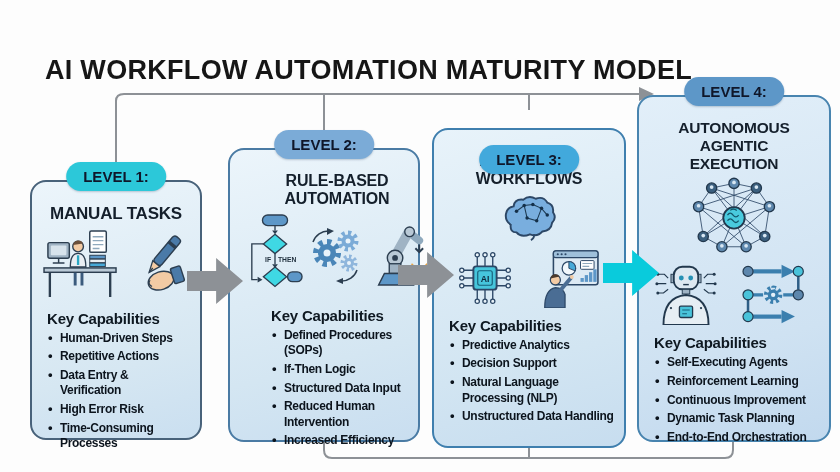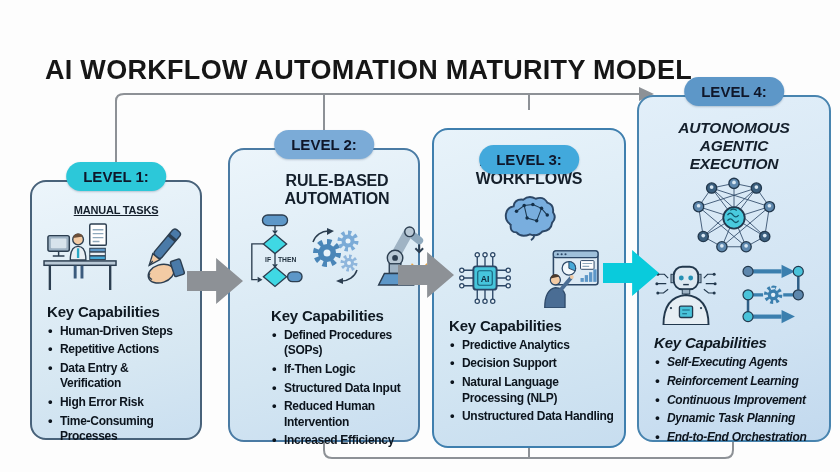--- a/index.html
+++ b/index.html
@@ -25,39 +25,39 @@
     border:2.5px solid #48627a;
     background:linear-gradient(165deg,#ecf5fb 0%,#d6e7f2 70%,#cadff0 100%); }
   .panel-2 { left:228px; top:148px; width:192px; height:294px;
     border:2.5px solid #4a7ba4;
     background:linear-gradient(165deg,#ecf5fb 0%,#d4e6f2 70%,#c9def0 100%);padding-left:36px; }
   .panel-3 { left:432px; top:128px; width:194px; height:320px;
     border:2.5px solid #3f7fae;
     background:linear-gradient(165deg,#e8f3fa 0%,#d2e5f2 70%,#c7ddef 100%); }
   .panel-4 { left:637px; top:95px;  width:194px; height:347px;
     border:2.5px solid #4884af;
-    background:linear-gradient(165deg,#e2eff9 0%,#cfe2f2 70%,#c2d9ee 100%);font-style:italic; }
+    background:linear-gradient(165deg,#e2eff9 0%,#cfe2f2 70%,#c2d9ee 100%); }
 
   .badge {
     position:absolute; z-index:3;
     transform:translateX(-50%);
     padding:6px 17px; border-radius:17px;
     font-size:15px; font-weight:bold; color:#0f172a;
     white-space:nowrap; box-shadow:0 1px 2px rgba(30,60,90,.25);
   }
   .badge-1 { left:116px; top:162px; }
   .badge-2 { left:324px; top:130px; }
   .badge-3 { left:529px; top:105px;margin-top:40px; }
   .badge-4 { left:734px; top:77px;  }
 
   .panel-title {
     font-weight:bold; text-align:center; color:#141f2b;
     line-height:1.15; letter-spacing:-0.2px; margin-top:2px;
   }
-  .panel-1 .panel-title { font-size:11px;text-decoration:underline; }
+  .panel-1 .panel-title { font-size:17px; }
   .panel-2 .panel-title { font-size:16px; max-width:140px; }
   .panel-3 .panel-title { font-size:16px; max-width:140px; }
   .panel-4 .panel-title { font-size:15.5px; max-width:152px; }
 
   .icon-row { display:flex; justify-content:center; align-items:center; gap:8px; margin-top:5px; }
   .icon-stack { display:flex; flex-direction:column; align-items:center; margin-top:3px; }
 
   .kc-heading {
     align-self:flex-start; margin:5px 0 4px 5px;
     font-size:15px; font-weight:bold; color:#0e1821; letter-spacing:-0.2px;

